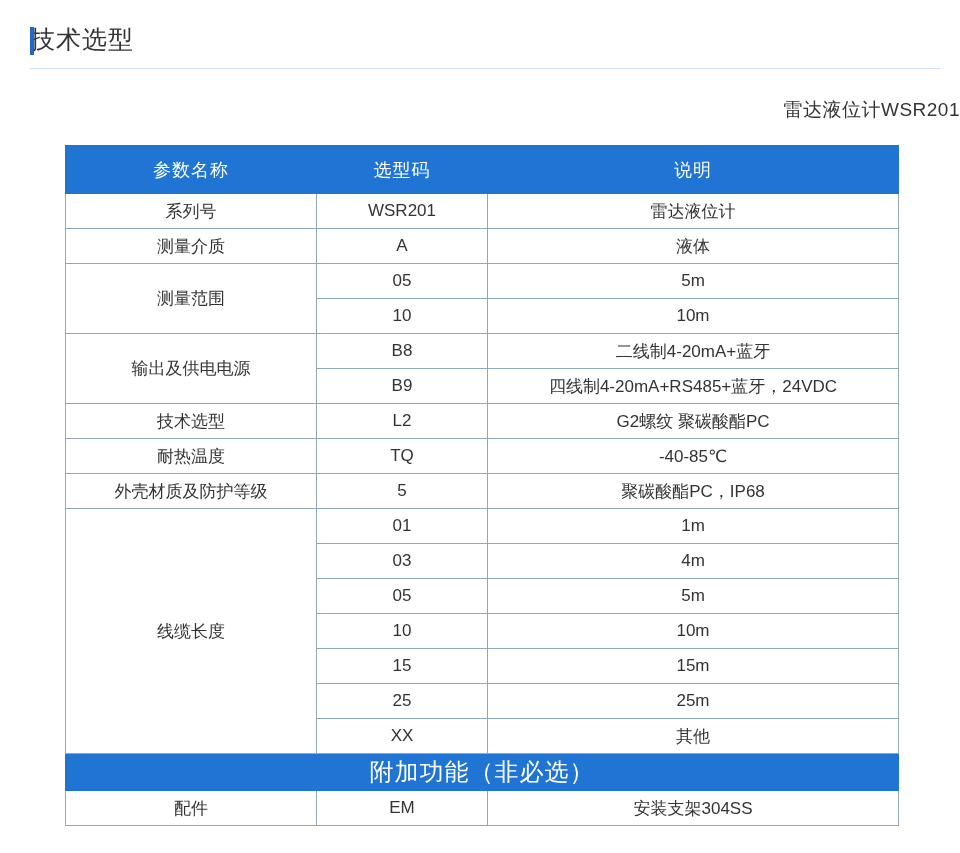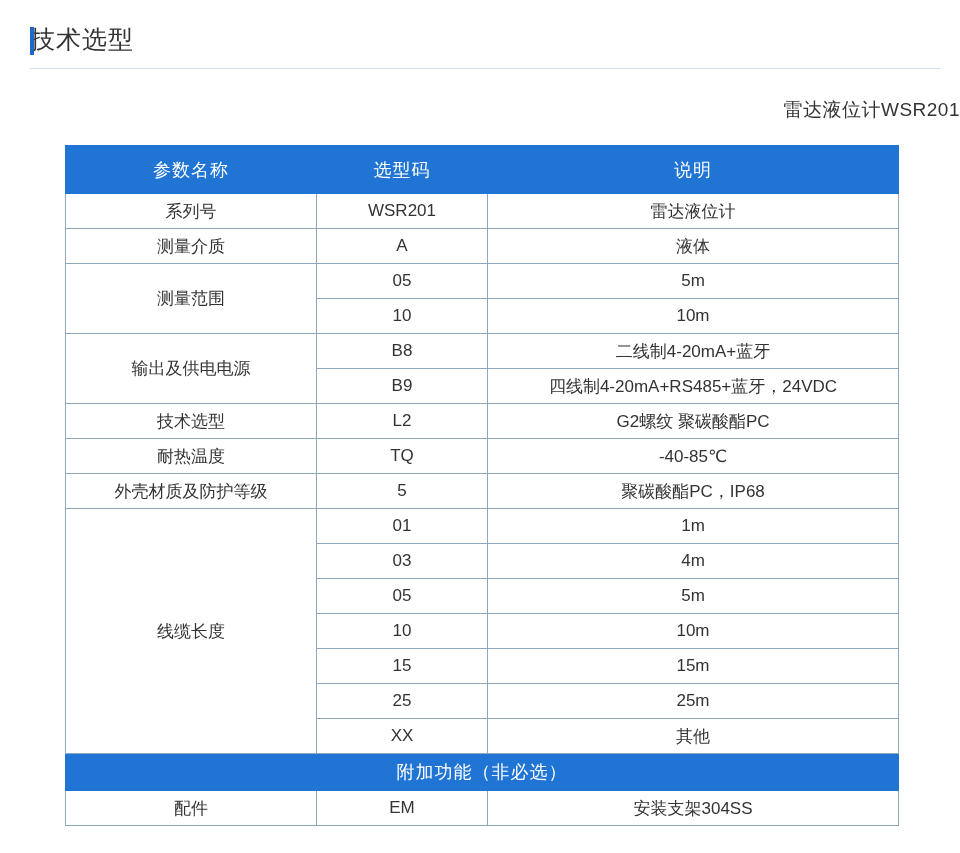--- a/index.html
+++ b/index.html
@@ -80,21 +80,21 @@
     border: 1px solid #1f74d4;
     letter-spacing: 1px;
   }
   .col-a { width: 250px; }
   .col-b { width: 170px; margin-top: 32px; }
   .col-c { width: 410px; margin-top: 48px; }
 
   tr.section-row td {
     background: #1f74d4;
     color: #ffffff;
-    font-size: 18px;
+    font-size: 24px;
     height: 36px;
     border: 1px solid #1f74d4;
     letter-spacing: 1px;
   }
 </style>
 </head>
 <body>
 
 <div class="page-header">
   <div class="bar"></div>

